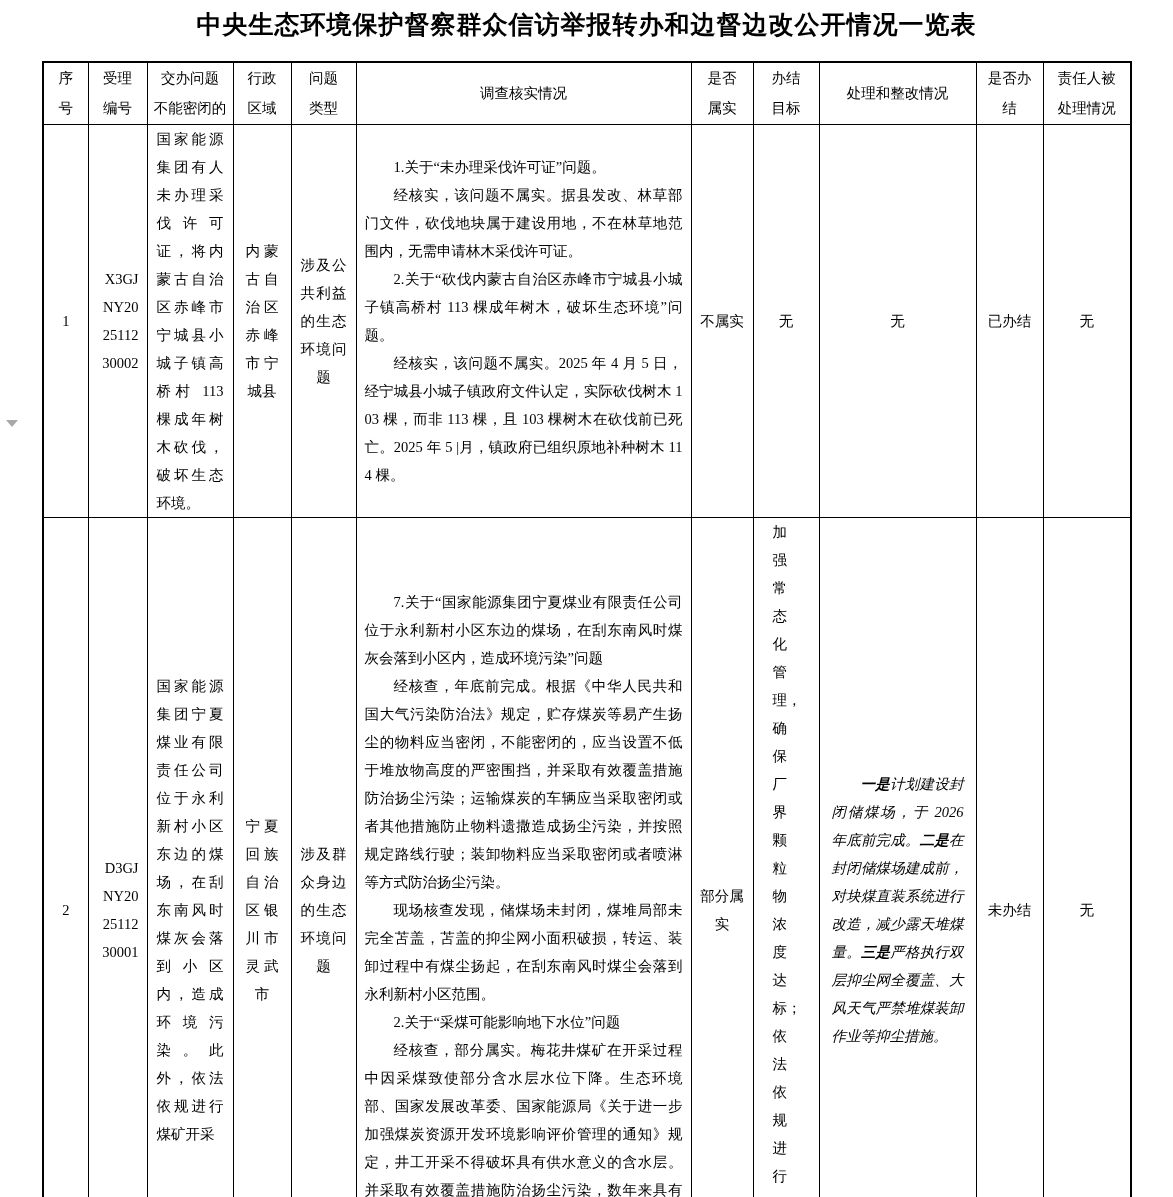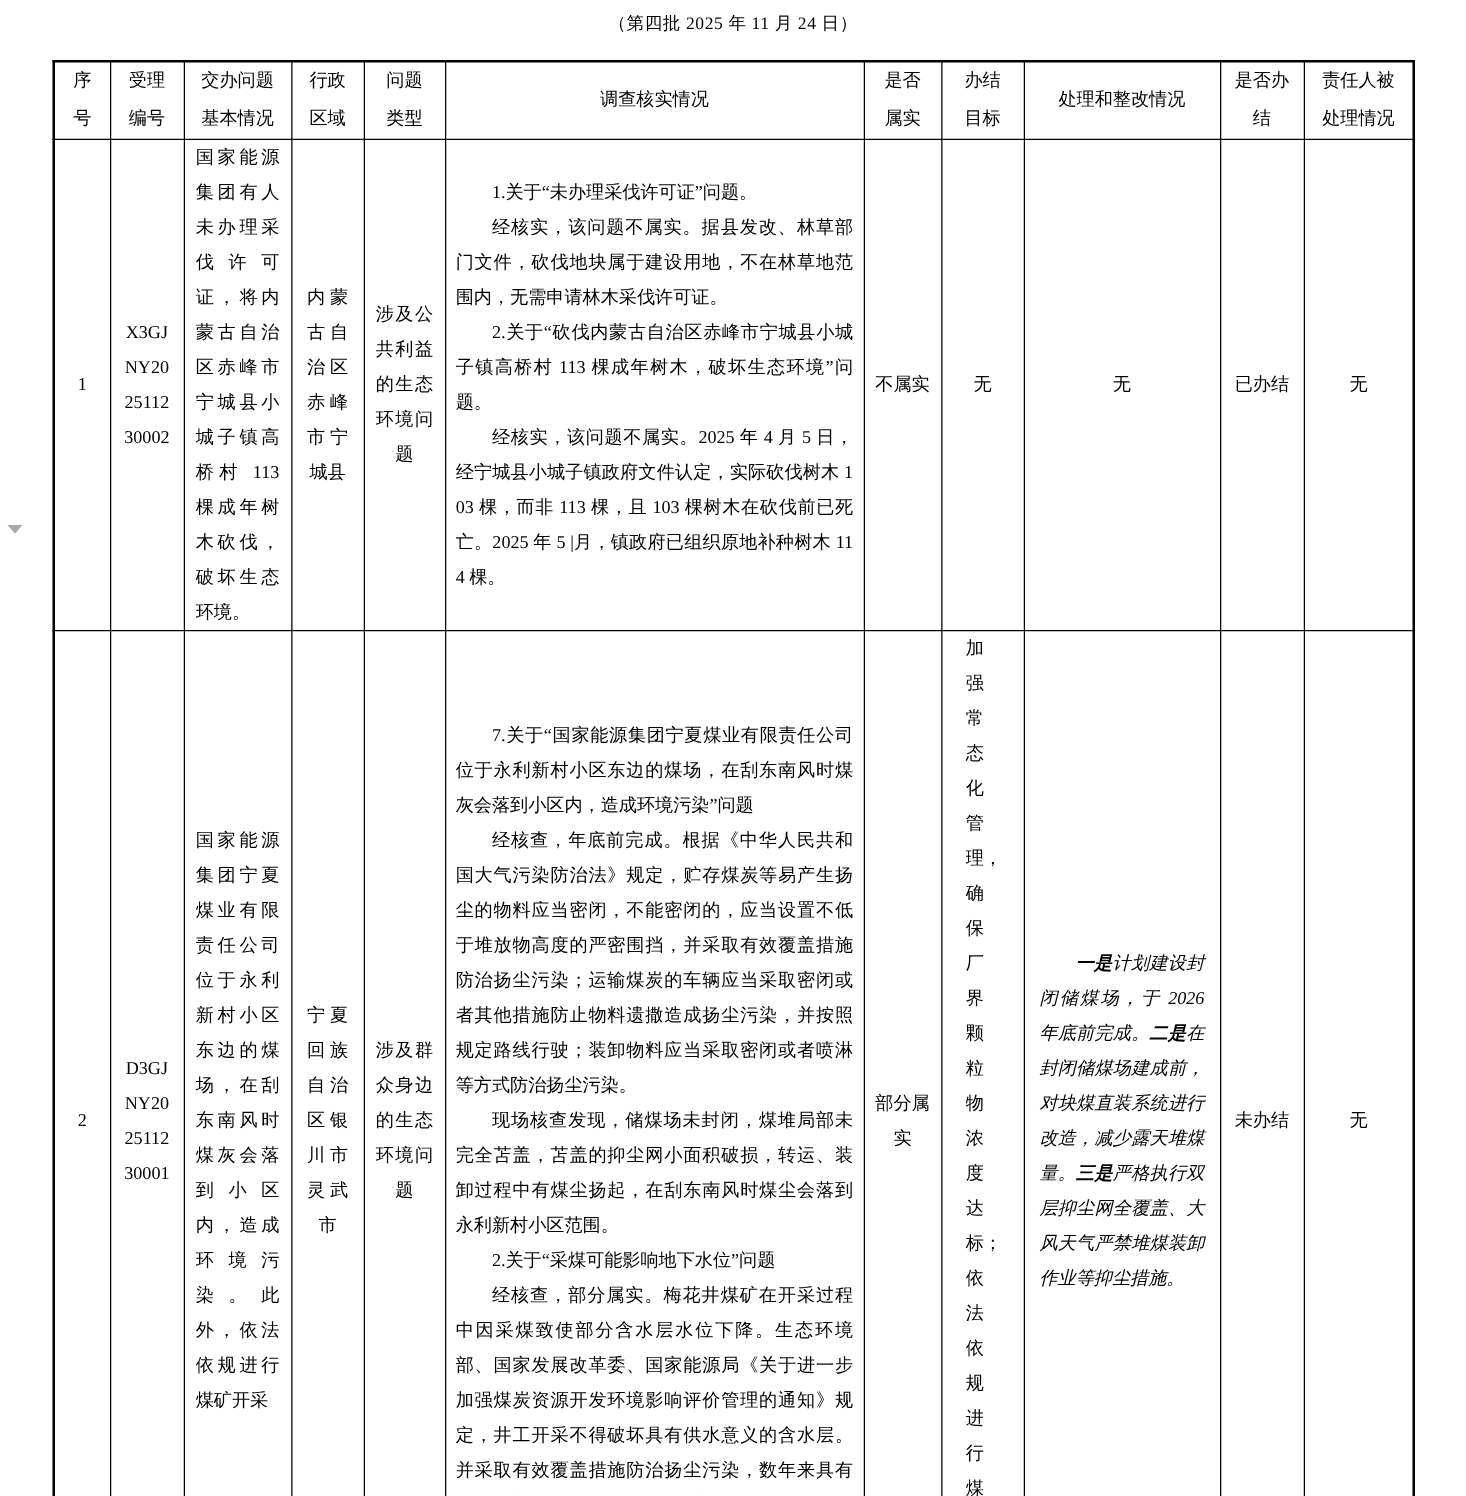--- a/index.html
+++ b/index.html
@@ -28,21 +28,21 @@
     border: 1px solid #000;
     font-weight: 400; font-size: 14.5px; line-height: 28px;
     padding: 2px 8px; vertical-align: middle;
     word-break: break-all;
   }
   thead tr { height: 62px; }
   th { text-align: center; white-space: pre-line; line-height: 30px; padding: 0 4px; }
   tr.r1 { height: 358px; }
   tr.r2 { height: 647px; }
   .center { text-align: center; }
-  .pre { white-space: pre-line; }
+  .pre { white-space: pre-line; text-align: right; }
   .jc { text-align: justify; text-align-last: center; font-family: Liberation Serif, serif; }
   td.problem-cell { padding: 0 9px; text-align: justify; }
   td.region-cell  { padding: 0 12px; }
   td.ptype-cell   { padding: 0 9px; margin-top: 40px; }
   td.invest-cell  { padding: 4px 8px; }
   td.target-cell-just { padding: 0 19px; text-align: justify; }
   td.rect-cell    { padding: 0 12px; font-style: italic; }
   td p { margin: 0; text-indent: 2em; text-align: justify; }
   .b { font-weight: 700; }
   .marker {
@@ -50,21 +50,21 @@
     width: 0; height: 0;
     border-left: 6px solid transparent;
     border-right: 6px solid transparent;
     border-top: 7px solid #a9a9a9;
   }
 </style>
 </head>
 <body>
 
 <div class="page">
-  <div class="subtitle">（第四批 2025 年 11 月 24 日）</div>
+  <div class="title">中央生态环境保护督察群众信访举报转办和边督边改公开情况一览表</div>
   <div class="marker"></div>
 
   <table>
     <colgroup>
       <col style="width:45px">
         <col style="width:59px">
         <col style="width:86px">
       <col style="width:58px">
         <col style="width:65px">
         <col style="width:335px">
@@ -74,21 +74,21 @@
       <col style="width:67px">
         <col style="width:88px">
     </colgroup>
     <thead>
       <tr>
         <th>序
 号</th>
         <th>受理
 编号</th>
         <th>交办问题
-基本情况</th>
+不能密闭的</th>
         <th>行政
 区域</th>
         <th>问题
 类型</th>
         <th>调查核实情况</th>
         <th>是否
 属实</th>
         <th>办结
 目标</th>
         <th>处理和整改情况</th>

